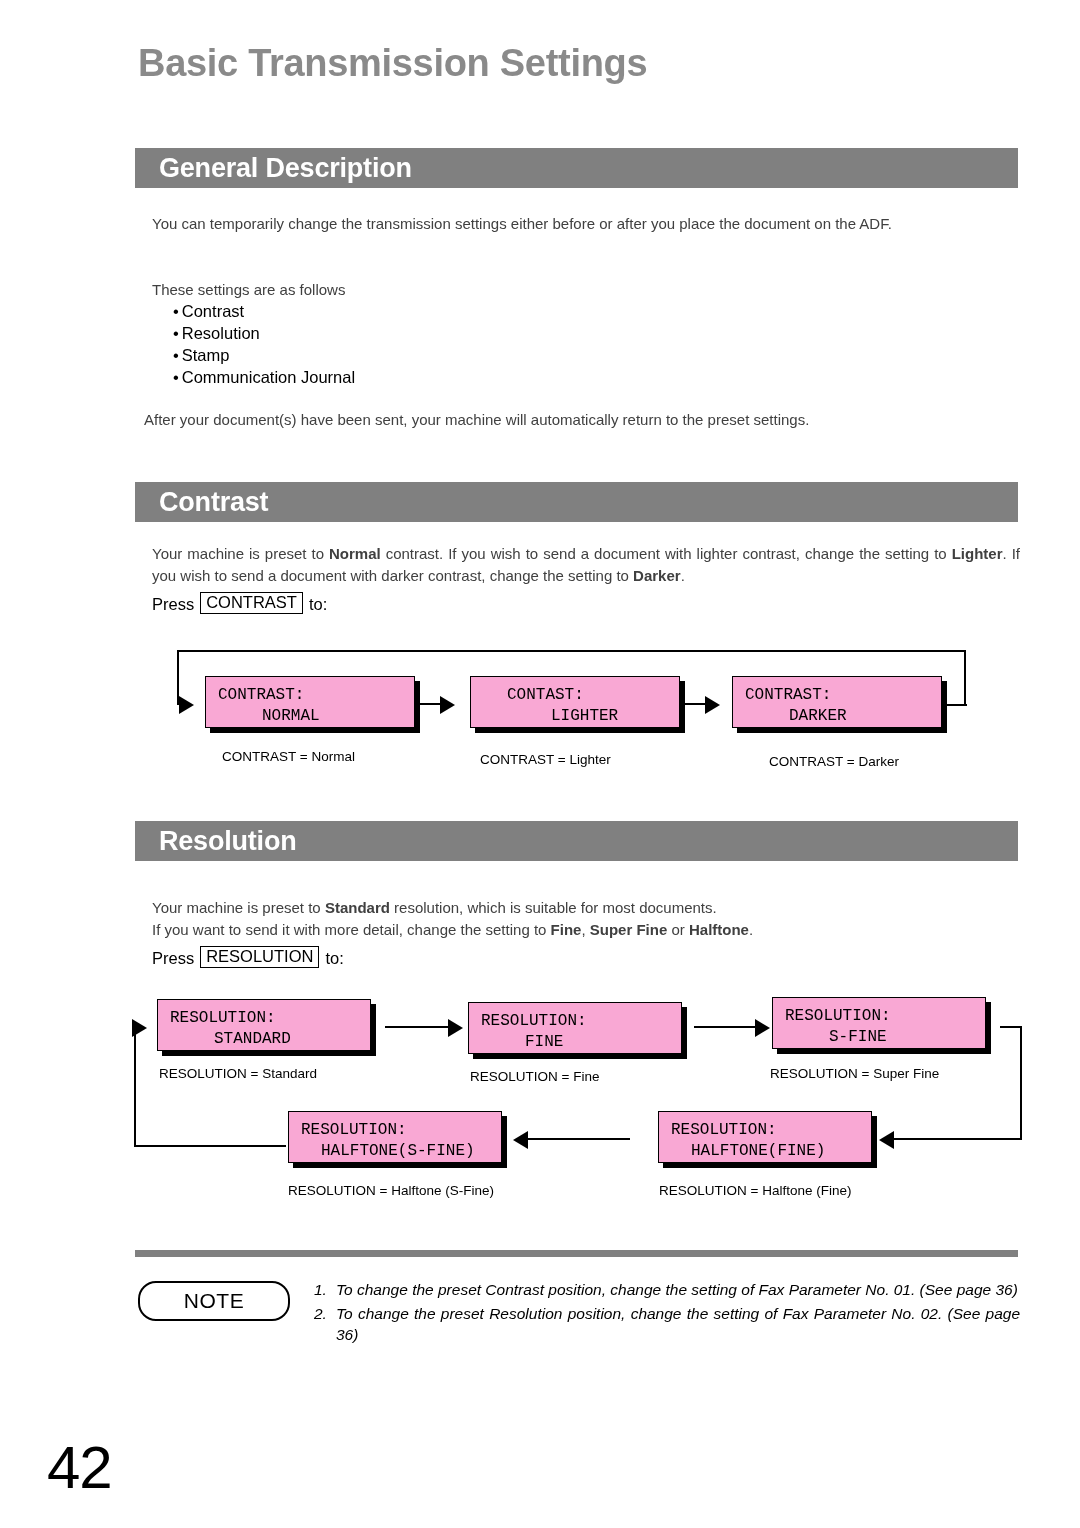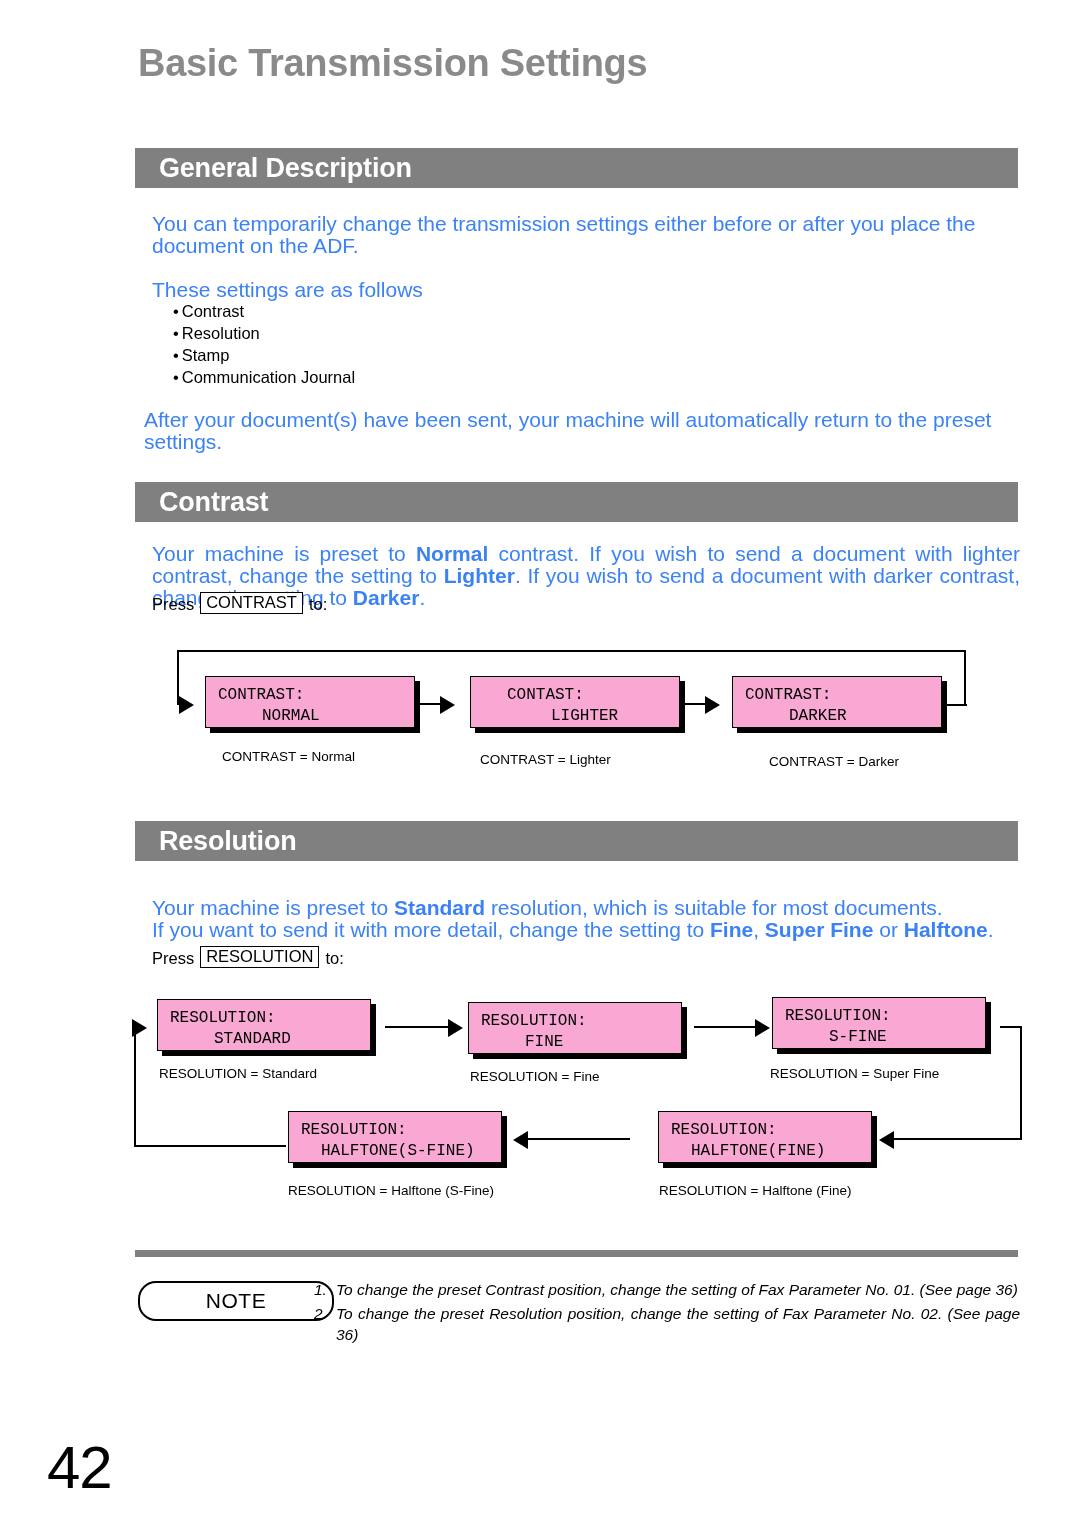--- a/index.html
+++ b/index.html
@@ -43,23 +43,23 @@
     font-size: 27px;
     font-weight: bold;
     color: #ffffff;
     letter-spacing: -0.2px;
     white-space: nowrap;
   }
 
   
   .body-text {
     position: absolute;
-    font-size: 21px;
+    font-size: 15px;
     line-height: 22px;
-    color: #3b82f6;
+    color: #404040;
   }
   .bullet-list {
     position: absolute;
     font-size: 16.5px;
     line-height: 22px;
   }
   .bullet-list div { white-space: nowrap; }
   .bullet-list .dot { margin-right: 3px; }
 
   
@@ -132,21 +132,20 @@
   }
   .note-pill {
     position: absolute;
     left: 138px;
     top: 1281px;
     width: 148px;
     height: 36px;
     border: 2.2px solid #000;
     border-radius: 18px;
     background: #fff;
-    padding-left: 44px;
   }
   .note-pill span {
     position: absolute;
     left: 0; right: 0;
     top: 50%;
     transform: translateY(-50%);
     text-align: center;
     font-size: 21px;
     letter-spacing: 0.5px;
   }

